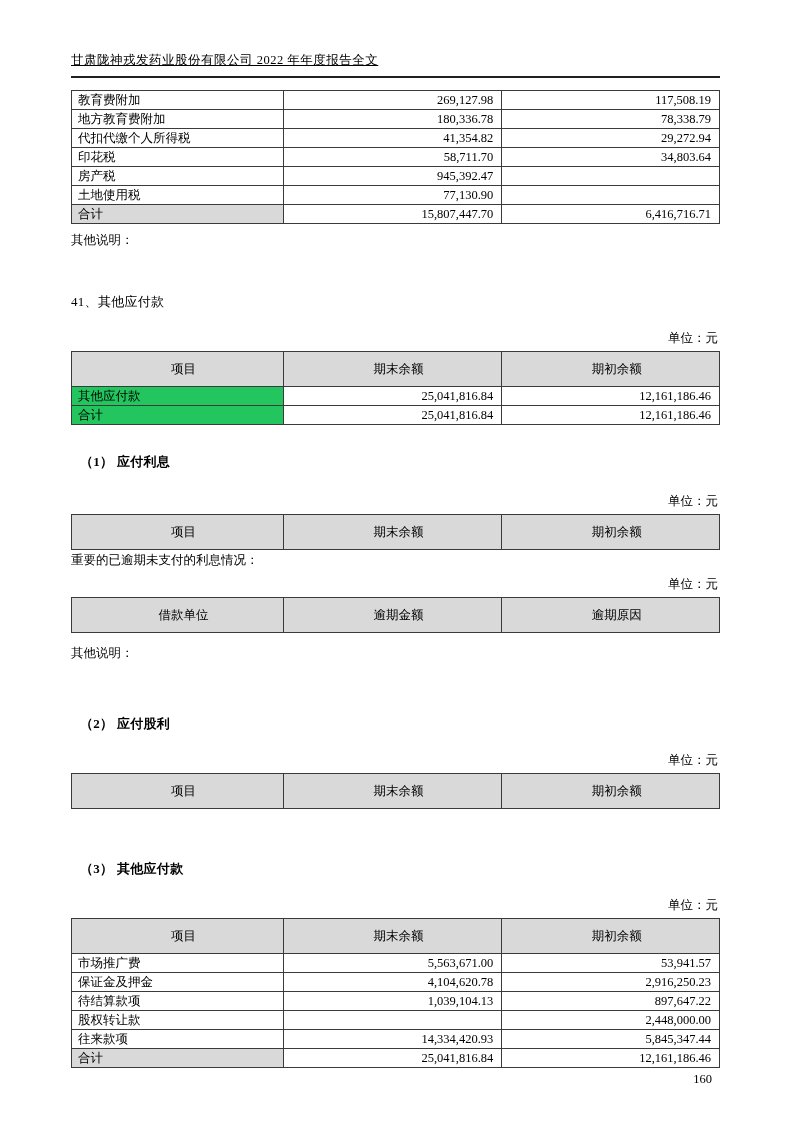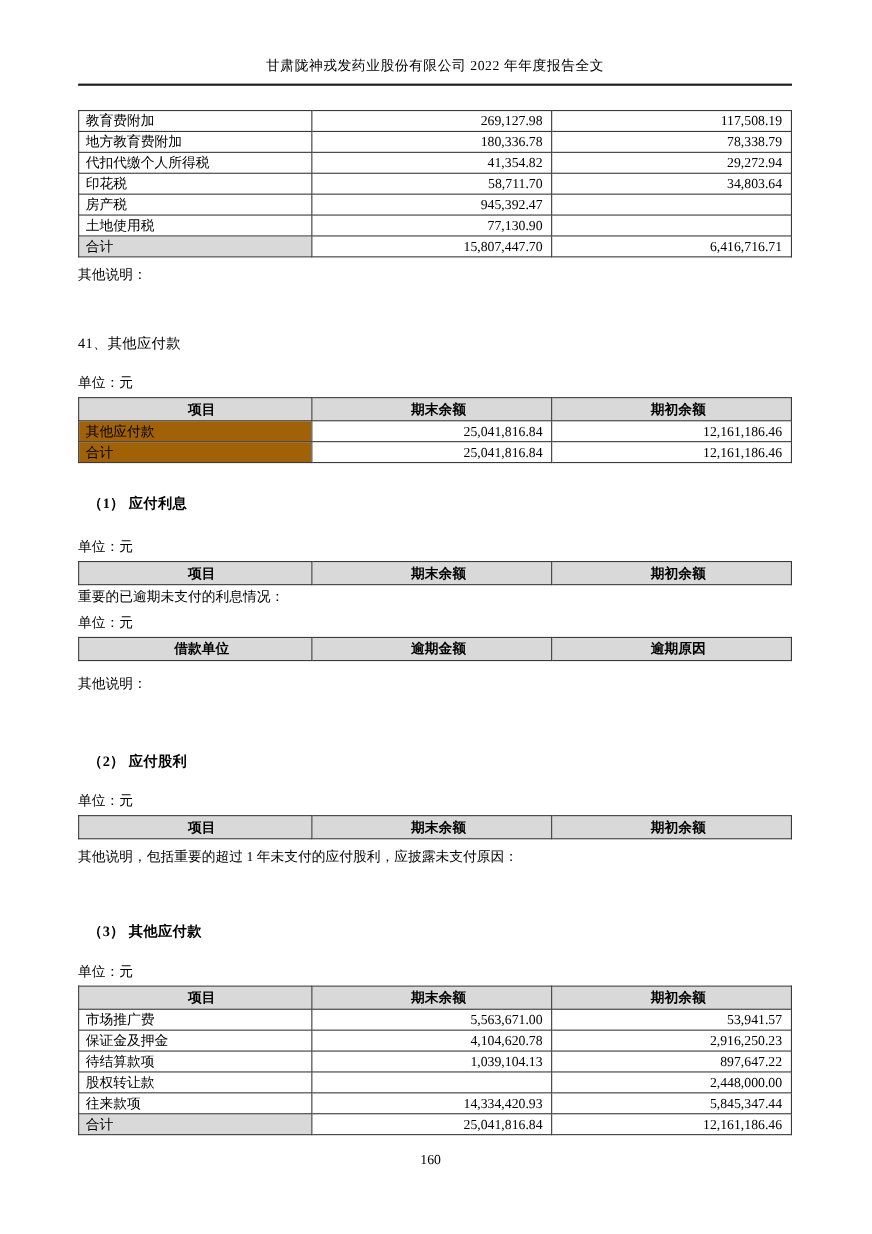--- a/index.html
+++ b/index.html
@@ -7,70 +7,71 @@
   body {
     width:793px; height:1122px;
     font-family:"Liberation Serif","DejaVu Serif",serif;
     color:#000;
     position:relative;
     overflow:hidden;
   }
   .page { padding:52px 73px 0 71px; }
 
   .hdr {
-    text-align:center;
+    text-align:left;
     font-size:12.5px;
     letter-spacing:.5px;
     padding-bottom:7px;
     border-bottom:2px solid #1f1f1f;
+    text-decoration:underline;
   }
 
   table { width:100%; border-collapse:collapse; table-layout:fixed; }
   th,td {
     border:1px solid #3a3a3a;
     font-size:12.5px;
     overflow:hidden;
     white-space:nowrap;
     padding-left:12px;
   }
   th {
     background:#d9d9d9;
-    font-weight:bold;
+    font-weight:normal;
     text-align:center;
-    height:21px;
+    height:35px;
   }
   td { height:19px; background:#fff; }
   td.c-item { text-align:left; padding-left:6px; }
   td.c-num  { text-align:right; padding-right:8px; }
   td.shaded { background:#d9d9d9; }
-  .shade-col1 td:first-child { background:#a16207; }
-
-  .unit { text-align:left; font-size:12.5px; padding-right:2px;font-family:Liberation Serif, serif; }
+  .shade-col1 td:first-child { background:#22c55e; }
+
+  .unit { text-align:right; font-size:12.5px; padding-right:2px;font-family:Liberation Serif, serif; }
   .note { font-size:12.5px; line-height:15px; }
 
   .h-num   { font-size:13px; font-weight:normal; letter-spacing:.3px; }
   .h-sub   { font-size:13px;   font-weight:bold; padding-left:9px; letter-spacing:.3px; }
   .h-sub2  { font-size:13px;   font-weight:bold; letter-spacing:.3px; }
 
-  .mt-t1   { margin-top:22px; }
+  .mt-t1   { margin-top:12px; }
   .mt-note1{ margin-top:9px;  }
   .mt-h41  { margin-top:45px; }
   .mt-unitA{ margin-top:19px; margin-bottom:4px; }
   .mt-sub1 { margin-top:28px; }
   .mt-unitB{ margin-top:22px; margin-bottom:4px; }
   .mt-note2{ margin-top:3px;  }
   .mt-unitC{ margin-top:8px;  margin-bottom:4px; }
   .mt-note3{ margin-top:13px; }
   .mt-sub2 { margin-top:54px; }
   .mt-note4{ margin-top:9px;  }
   .mt-sub3 { margin-top:51px; }
   .mt-sub3b{ margin-top:23px; }
   .pagenum {
-    margin-top:15px;
-    text-align:center;
+    margin-top:4px;
+    text-align:right;
     font-size:12.5px;
     padding-right:8px;
   }
 </style>
 </head>
 <body>
 
 <div class="page">
 
   <div class="hdr">甘肃陇神戎发药业股份有限公司 2022 年年度报告全文</div>
@@ -201,21 +202,20 @@
       </colgroup>
     <thead>
         <tr>
           <th>项目</th>
           <th>期末余额</th>
           <th>期初余额</th>
         </tr>
       </thead>
   </table>
 
-  <p class="note mt-note4">其他说明，包括重要的超过 1 年未支付的应付股利，应披露未支付原因：</p>
 
   <h3 class="h-sub mt-sub3">（3） 其他应付款</h3>
 
 
   <div class="unit mt-unitA">单位：元</div>
   <table>
     <colgroup>
         <col style="width:32.7%">
         <col style="width:33.7%">
         <col style="width:33.6%">

